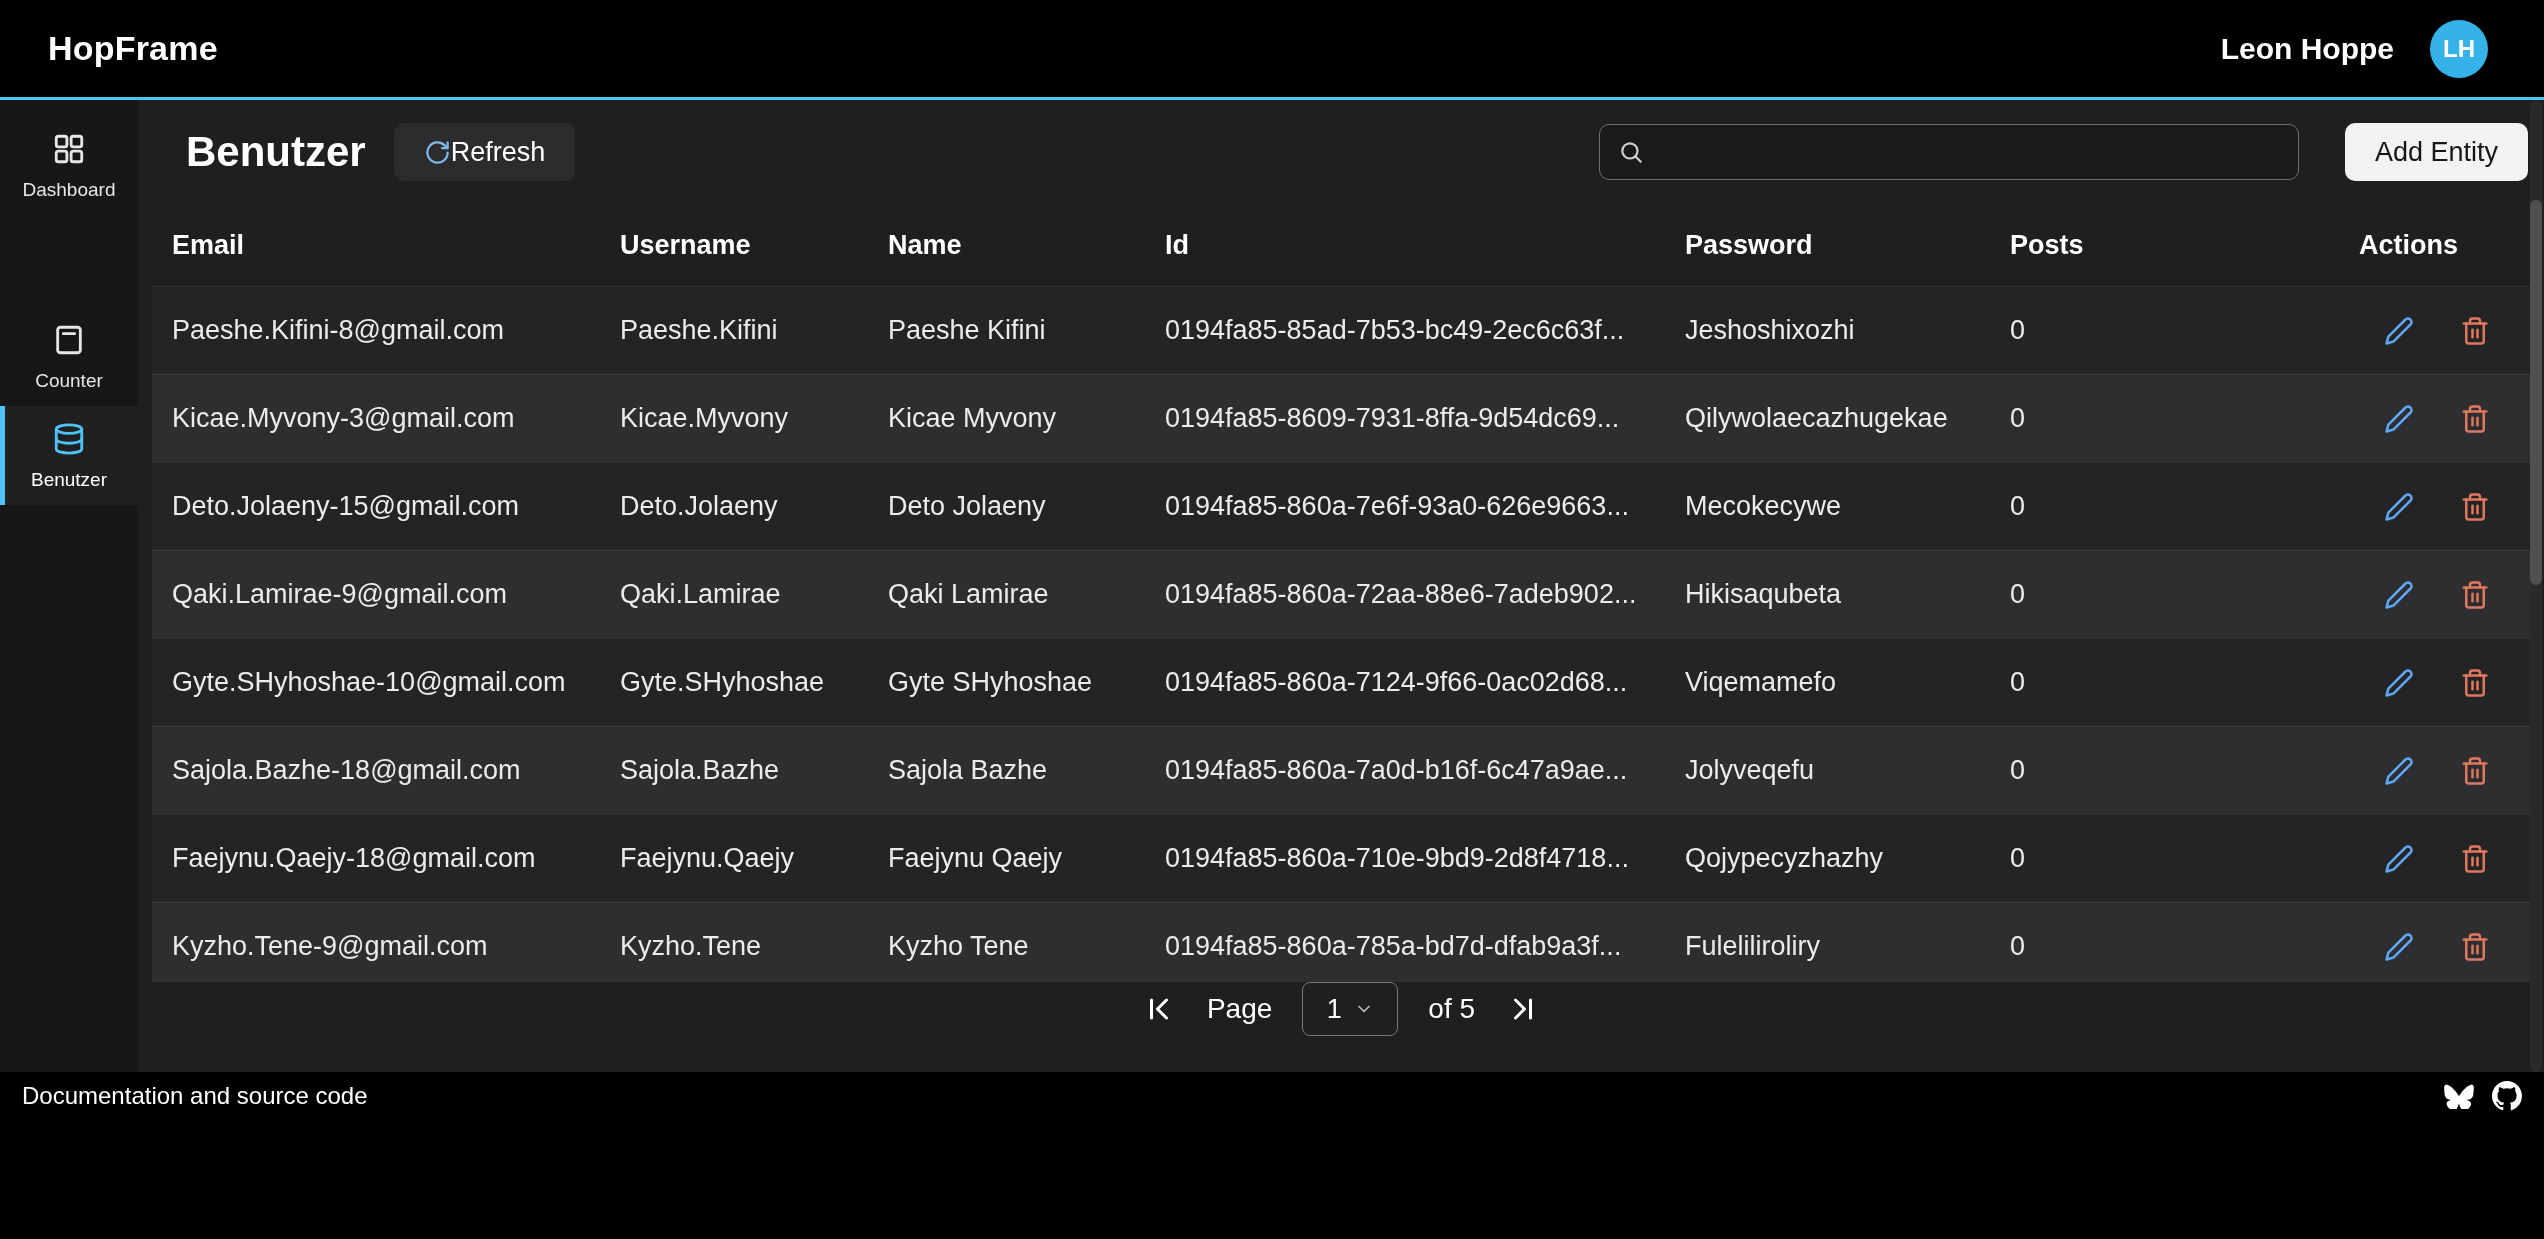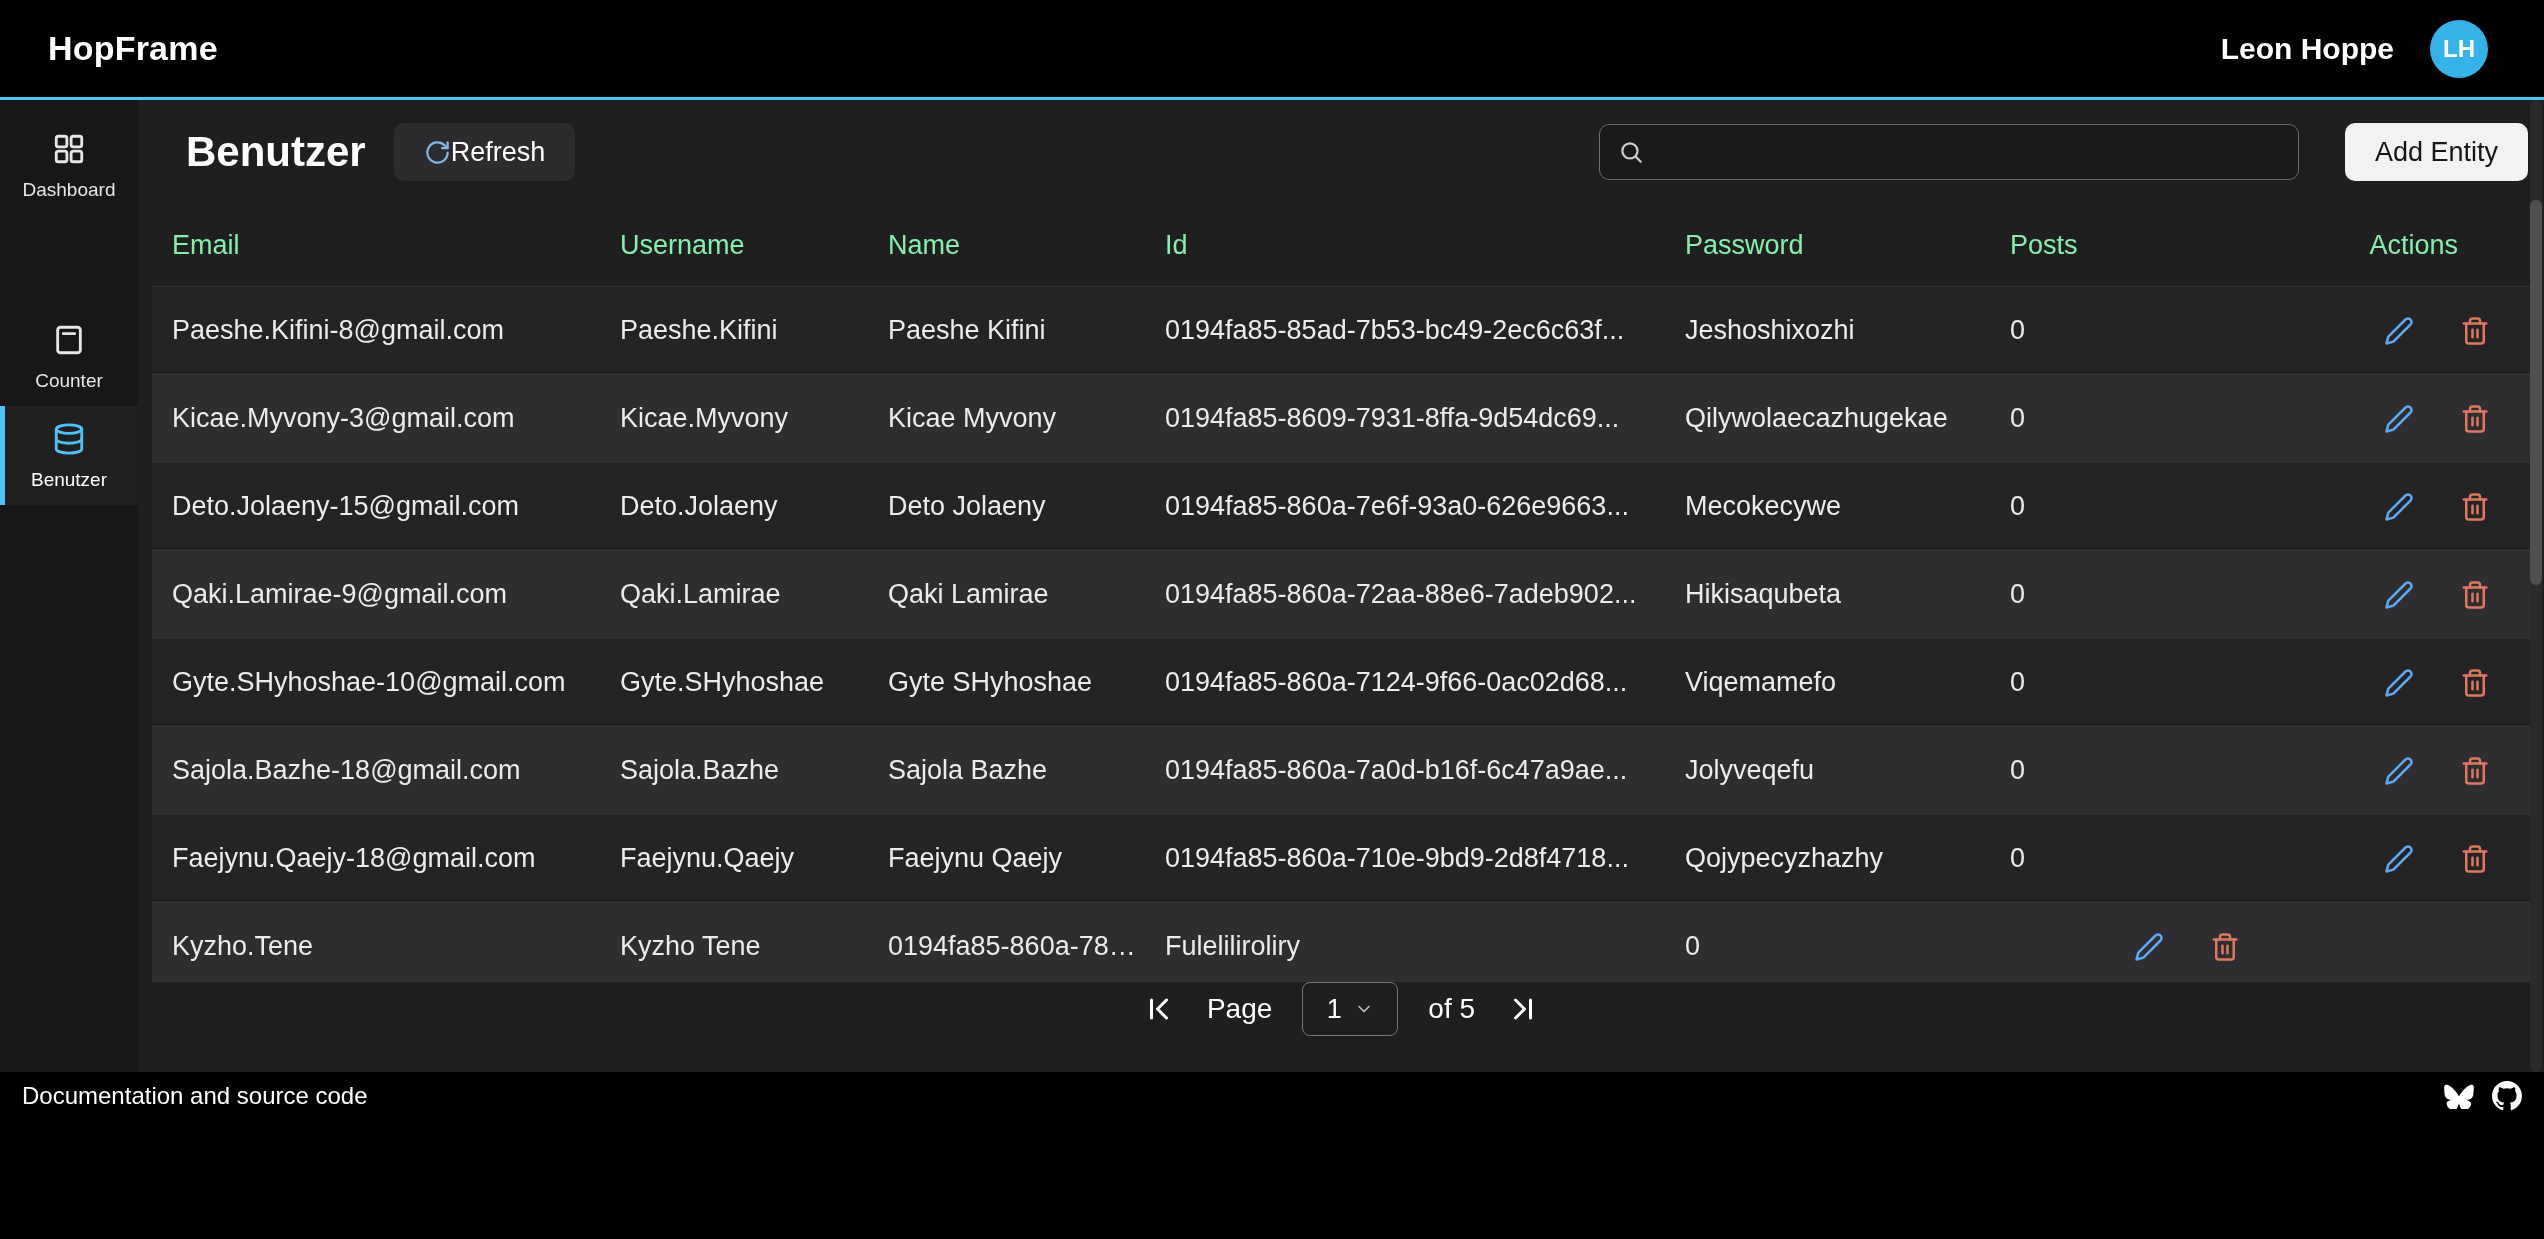--- a/index.html
+++ b/index.html
@@ -48,21 +48,21 @@
                       font-family:inherit; }
   .add-btn { margin-left:46px; height:58px; padding:0 30px; border-radius:10px;
              background:var(--add-button-bg,#f2f2f2); color:var(--add-button-text,#161616);
              font-size:27px; font-weight:500; }
 
   
   .table-wrap { height:838px; margin:0 14px; overflow:hidden; }
   .grid-row { display:grid; grid-template-columns:448px 268px 277px 520px 325px 290px 1fr; align-items:center; }
   .th, .td { padding-left:20px; font-size:27px; white-space:nowrap; overflow:hidden; text-overflow:ellipsis; }
   .thead-row { height:82px; }
-  .th { font-weight:400; color:#86efac; }
+  .th { font-weight:700; color:#ffffff; }
   .th-actions { text-align:right; padding-right:72px; }
   .trow { height:88px; border-top:1px solid rgba(255,255,255,.05); }
   .trow:nth-child(odd) { background:#242424; }
   .trow:nth-child(even) { background:#2e2e30; }
   .td { color:#ececec; }
   .td-actions { display:flex; justify-content:flex-end; gap:46px; padding-right:40px; }
   .icon-btn svg { width:30px; height:30px; display:block; }
   .edit-btn svg { stroke:var(--edit-icon,#5fa8f5); }
   .delete-btn svg { stroke:var(--delete-icon,#e0785f); }
 
@@ -349,20 +349,21 @@
                     <path d="M19 6v14a2 2 0 0 1-2 2H7a2 2 0 0 1-2-2V6"></path>
           <path d="M8 6V4a2 2 0 0 1 2-2h4a2 2 0 0 1 2 2v2"></path>
           <line x1="10" y1="11" x2="10" y2="17"></line>
                     <line x1="14" y1="11" x2="14" y2="17"></line>
         </svg>
       </button>
     </div>
   </div>
 
   <div class="grid-row trow">
+    <div class="td">Kyzho.Tene-9@gmail.com</div>
     <div class="td">Kyzho.Tene</div>
     <div class="td">Kyzho Tene</div>
     <div class="td">0194fa85-860a-785a-bd7d-dfab9a3f...</div>
     <div class="td">Fuleliliroliry</div>
     <div class="td">0</div>
     <div class="td td-actions">
       <button class="icon-btn edit-btn">
         <svg viewBox="0 0 24 24" fill="none" stroke-width="2" stroke-linecap="round" stroke-linejoin="round">
           <path d="M17 3a2.85 2.83 0 1 1 4 4L7.5 20.5 2 22l1.5-5.5Z"></path>
         </svg>

